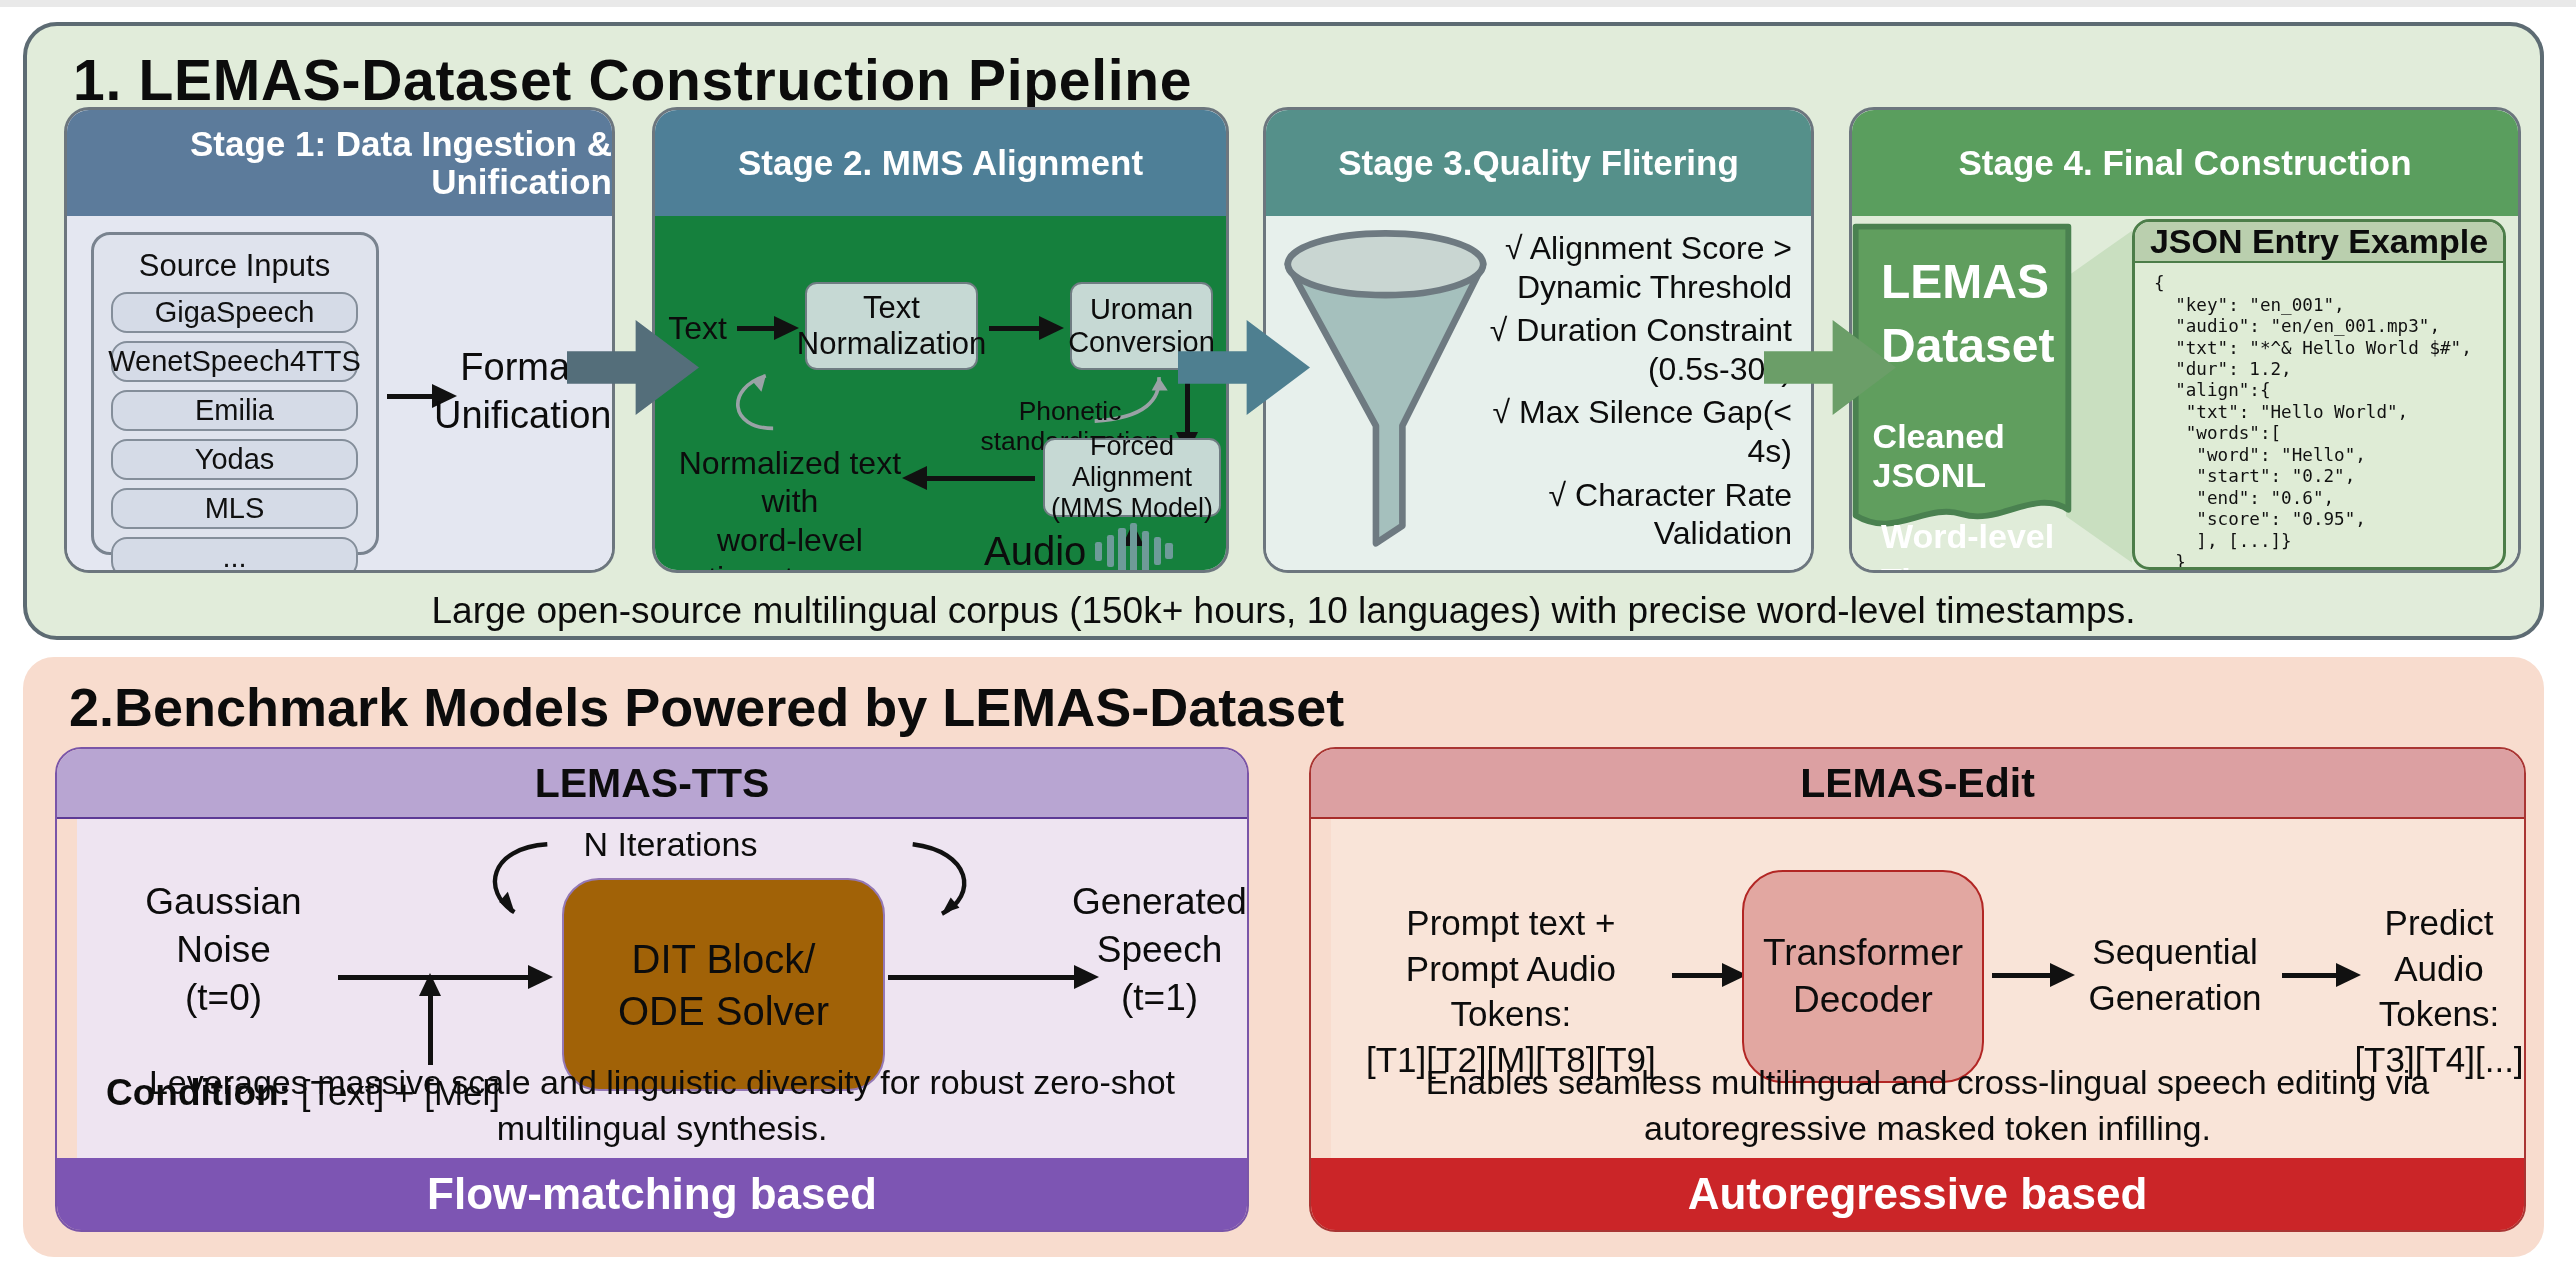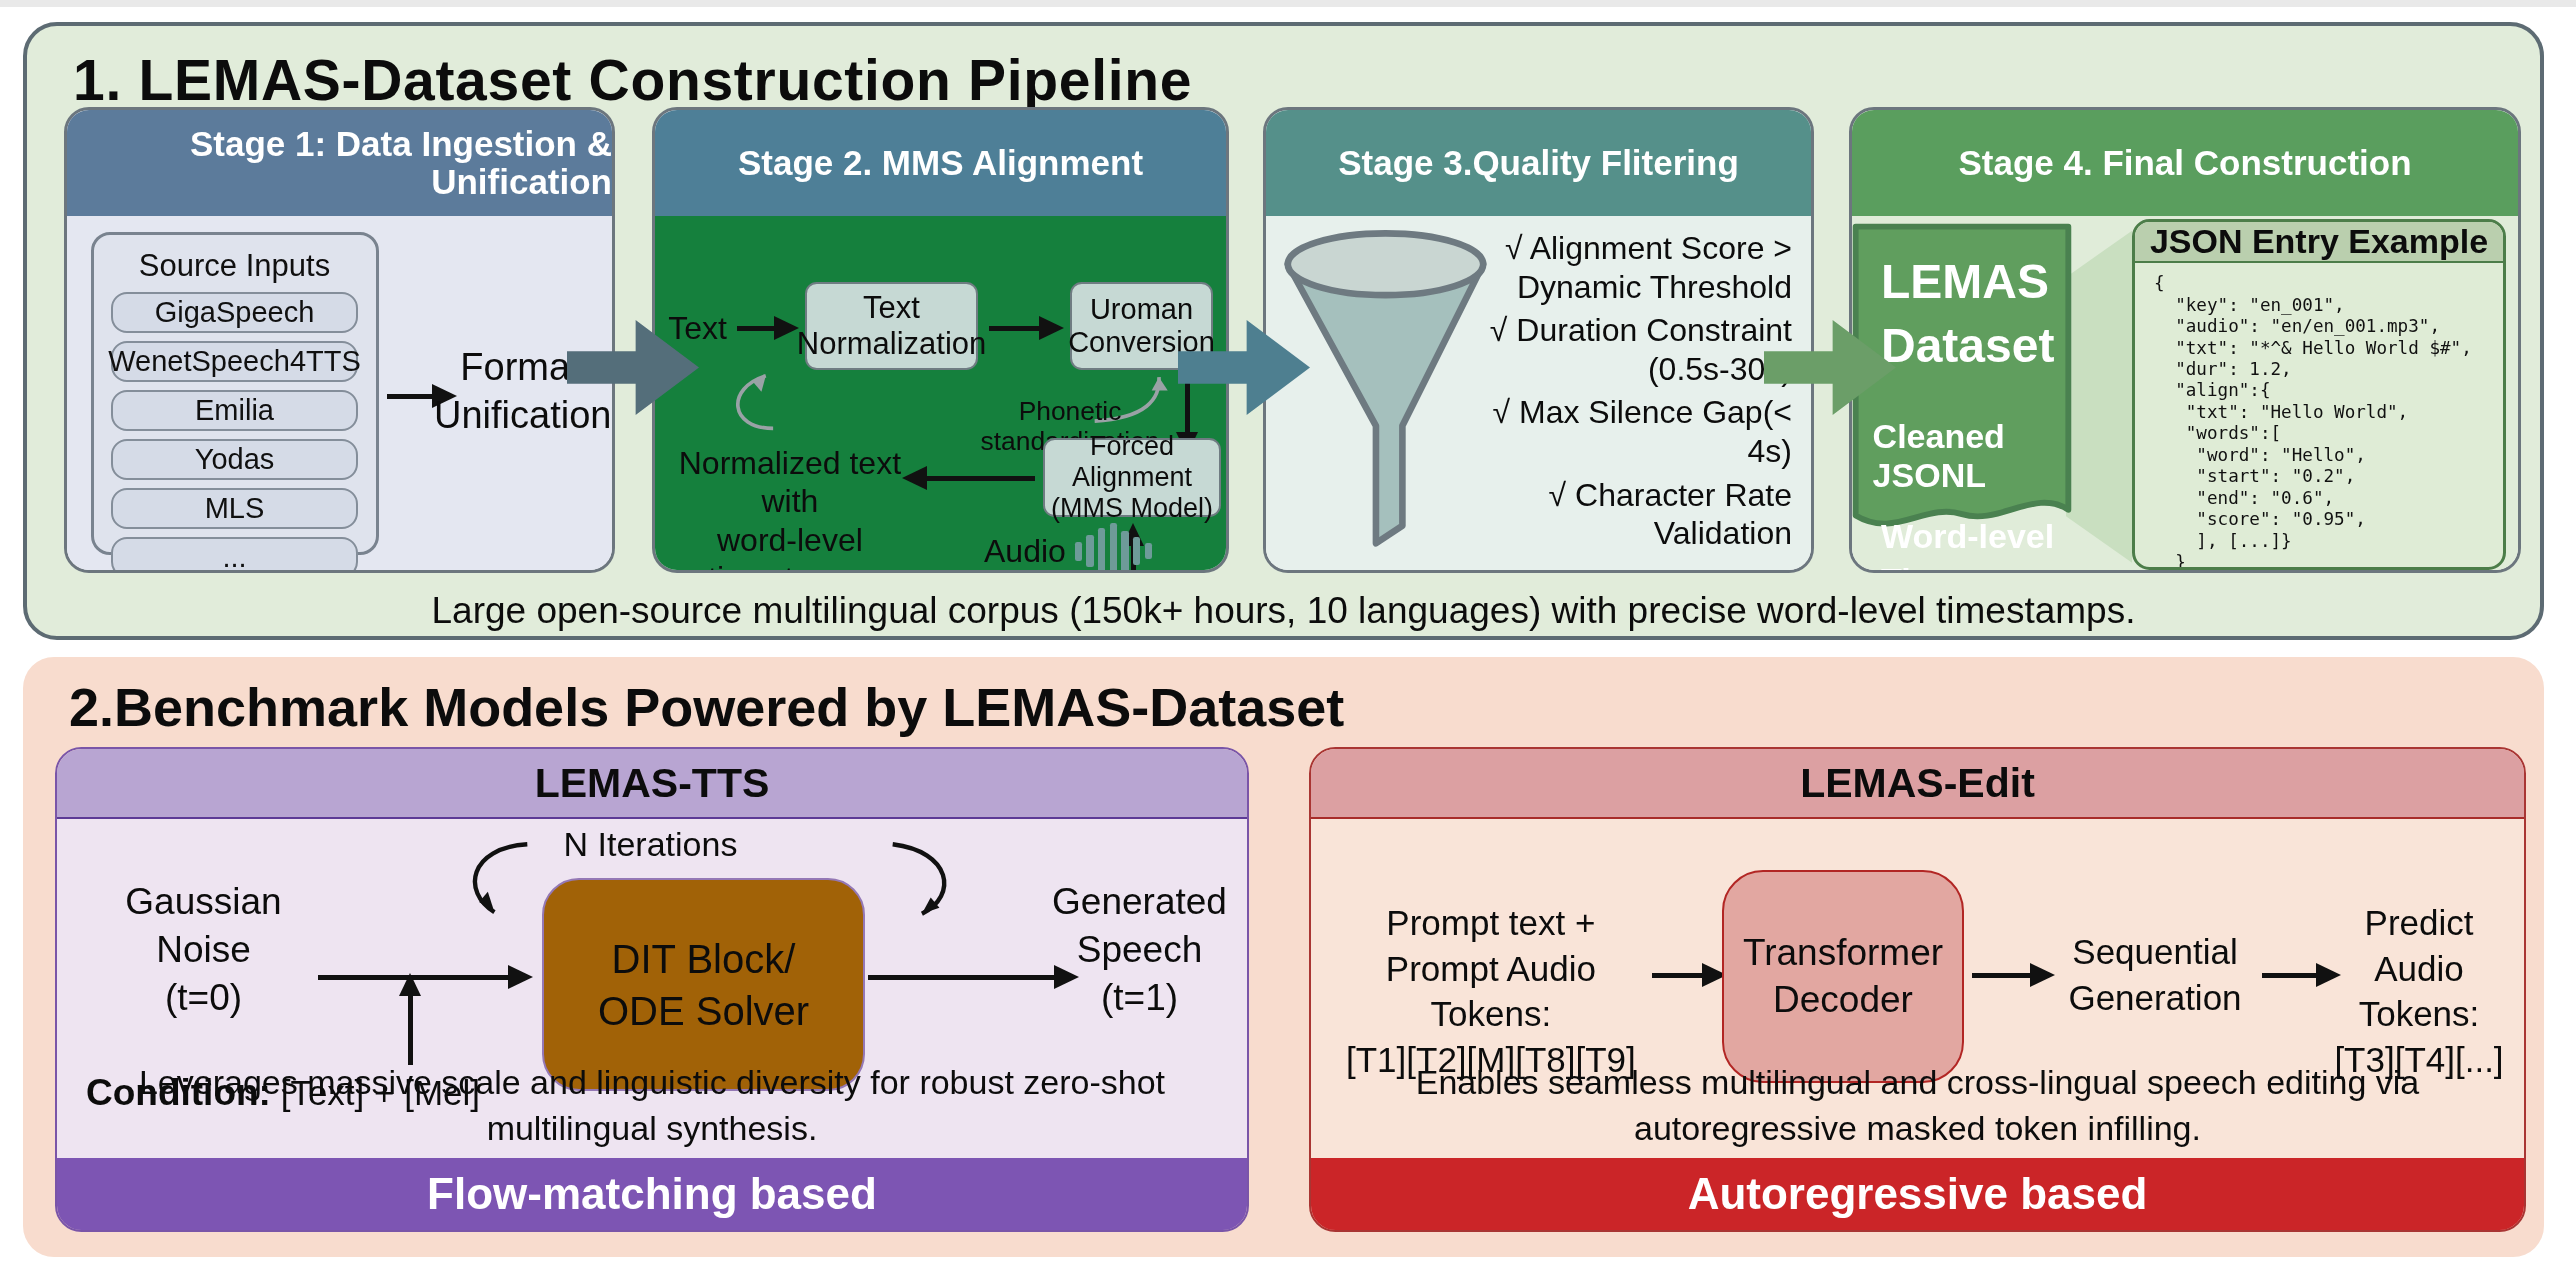--- a/index.html
+++ b/index.html
@@ -62,21 +62,21 @@
       border-top:23.5px solid #111;border-left:11.7px solid transparent;border-right:11.7px solid transparent;}
 
   
   .s2-label{position:absolute;font-size:32px;color:#0c0c0c;}
   .s2-box{position:absolute;background:#c6d9d4;border:2.9px solid #6f7c82;border-radius:11.7px;
           display:flex;align-items:center;justify-content:center;text-align:center;
           font-size:31px;color:#0c0c0c;line-height:1.15;box-sizing:border-box;white-space:pre-line;}
   .s2-note{position:absolute;font-size:26.4px;color:#0c0c0c;text-align:center;line-height:1.15;white-space:pre-line;}
   .s2-out{position:absolute;font-size:32px;color:#0c0c0c;text-align:center;line-height:1.2;white-space:pre-line;}
   .audio-wrap{position:absolute;display:flex;align-items:center;gap:8.8px;}
-  .audio-label{font-size:32px;color:#0c0c0c;}
+  .audio-label{font-size:40px;color:#0c0c0c;}
   .wave{display:flex;align-items:center;gap:4.4px;}
   .wave span{display:block;width:7.3px;background:#6e9b99;border-radius:2.2px;}
 
   
   .checks{position:absolute;left:220px;right:19px;top:13.2px;bottom:17.6px;display:flex;flex-direction:column;
           justify-content:space-between;text-align:right;font-size:32px;color:#0c0c0c;line-height:1.2;}
   .check-item{white-space:pre-line;}
   .funnel{position:absolute;left:13.2px;top:10.3px;}
 
   
@@ -103,21 +103,21 @@
   .s2-title{position:absolute;left:46px;top:19px;font-size:54px;font-weight:bold;color:#0c0c0c;}
 
   .model-panel{position:absolute;top:90px;height:485px;border-radius:26.4px;overflow:hidden;
                display:flex;flex-direction:column;box-sizing:border-box;}
   .panel-tts{left:32px;width:1194px;border:2.2px solid #7a55a8;}
   .panel-edit{left:1286px;width:1217px;border:2.2px solid #a93533;}
   .panel-header{height:68px;display:flex;align-items:center;justify-content:center;
                 font-size:41px;font-weight:bold;color:#0c0c0c;}
   .panel-tts .panel-header{background:#b8a5d2;border-bottom:2.9px solid #5d3a96;}
   .panel-edit .panel-header{background:#dca0a2;border-bottom:2.9px solid #a82c2a;}
-  .panel-body{flex:1;position:relative;}
+  .panel-body{flex:1;position:relative;margin-left:20px;}
   .panel-tts .panel-body{background:#eee4f1;}
   .panel-edit .panel-body{background:#f9e4d8;}
   .panel-footer{height:72px;display:flex;align-items:center;justify-content:center;
                 font-size:44px;font-weight:bold;color:#ffffff;}
   .panel-tts .panel-footer{background:#7d55b3;}
   .panel-edit .panel-footer{background:#cb2528;}
 
   .flow-text{position:absolute;font-size:37px;color:#0c0c0c;text-align:center;line-height:1.3;white-space:pre-line;}
   .dit-box{position:absolute;left:485px;top:59px;width:323px;height:213px;background:#a16207;
            border:2.9px solid #9478b5;border-radius:37px;display:flex;align-items:center;justify-content:center;

